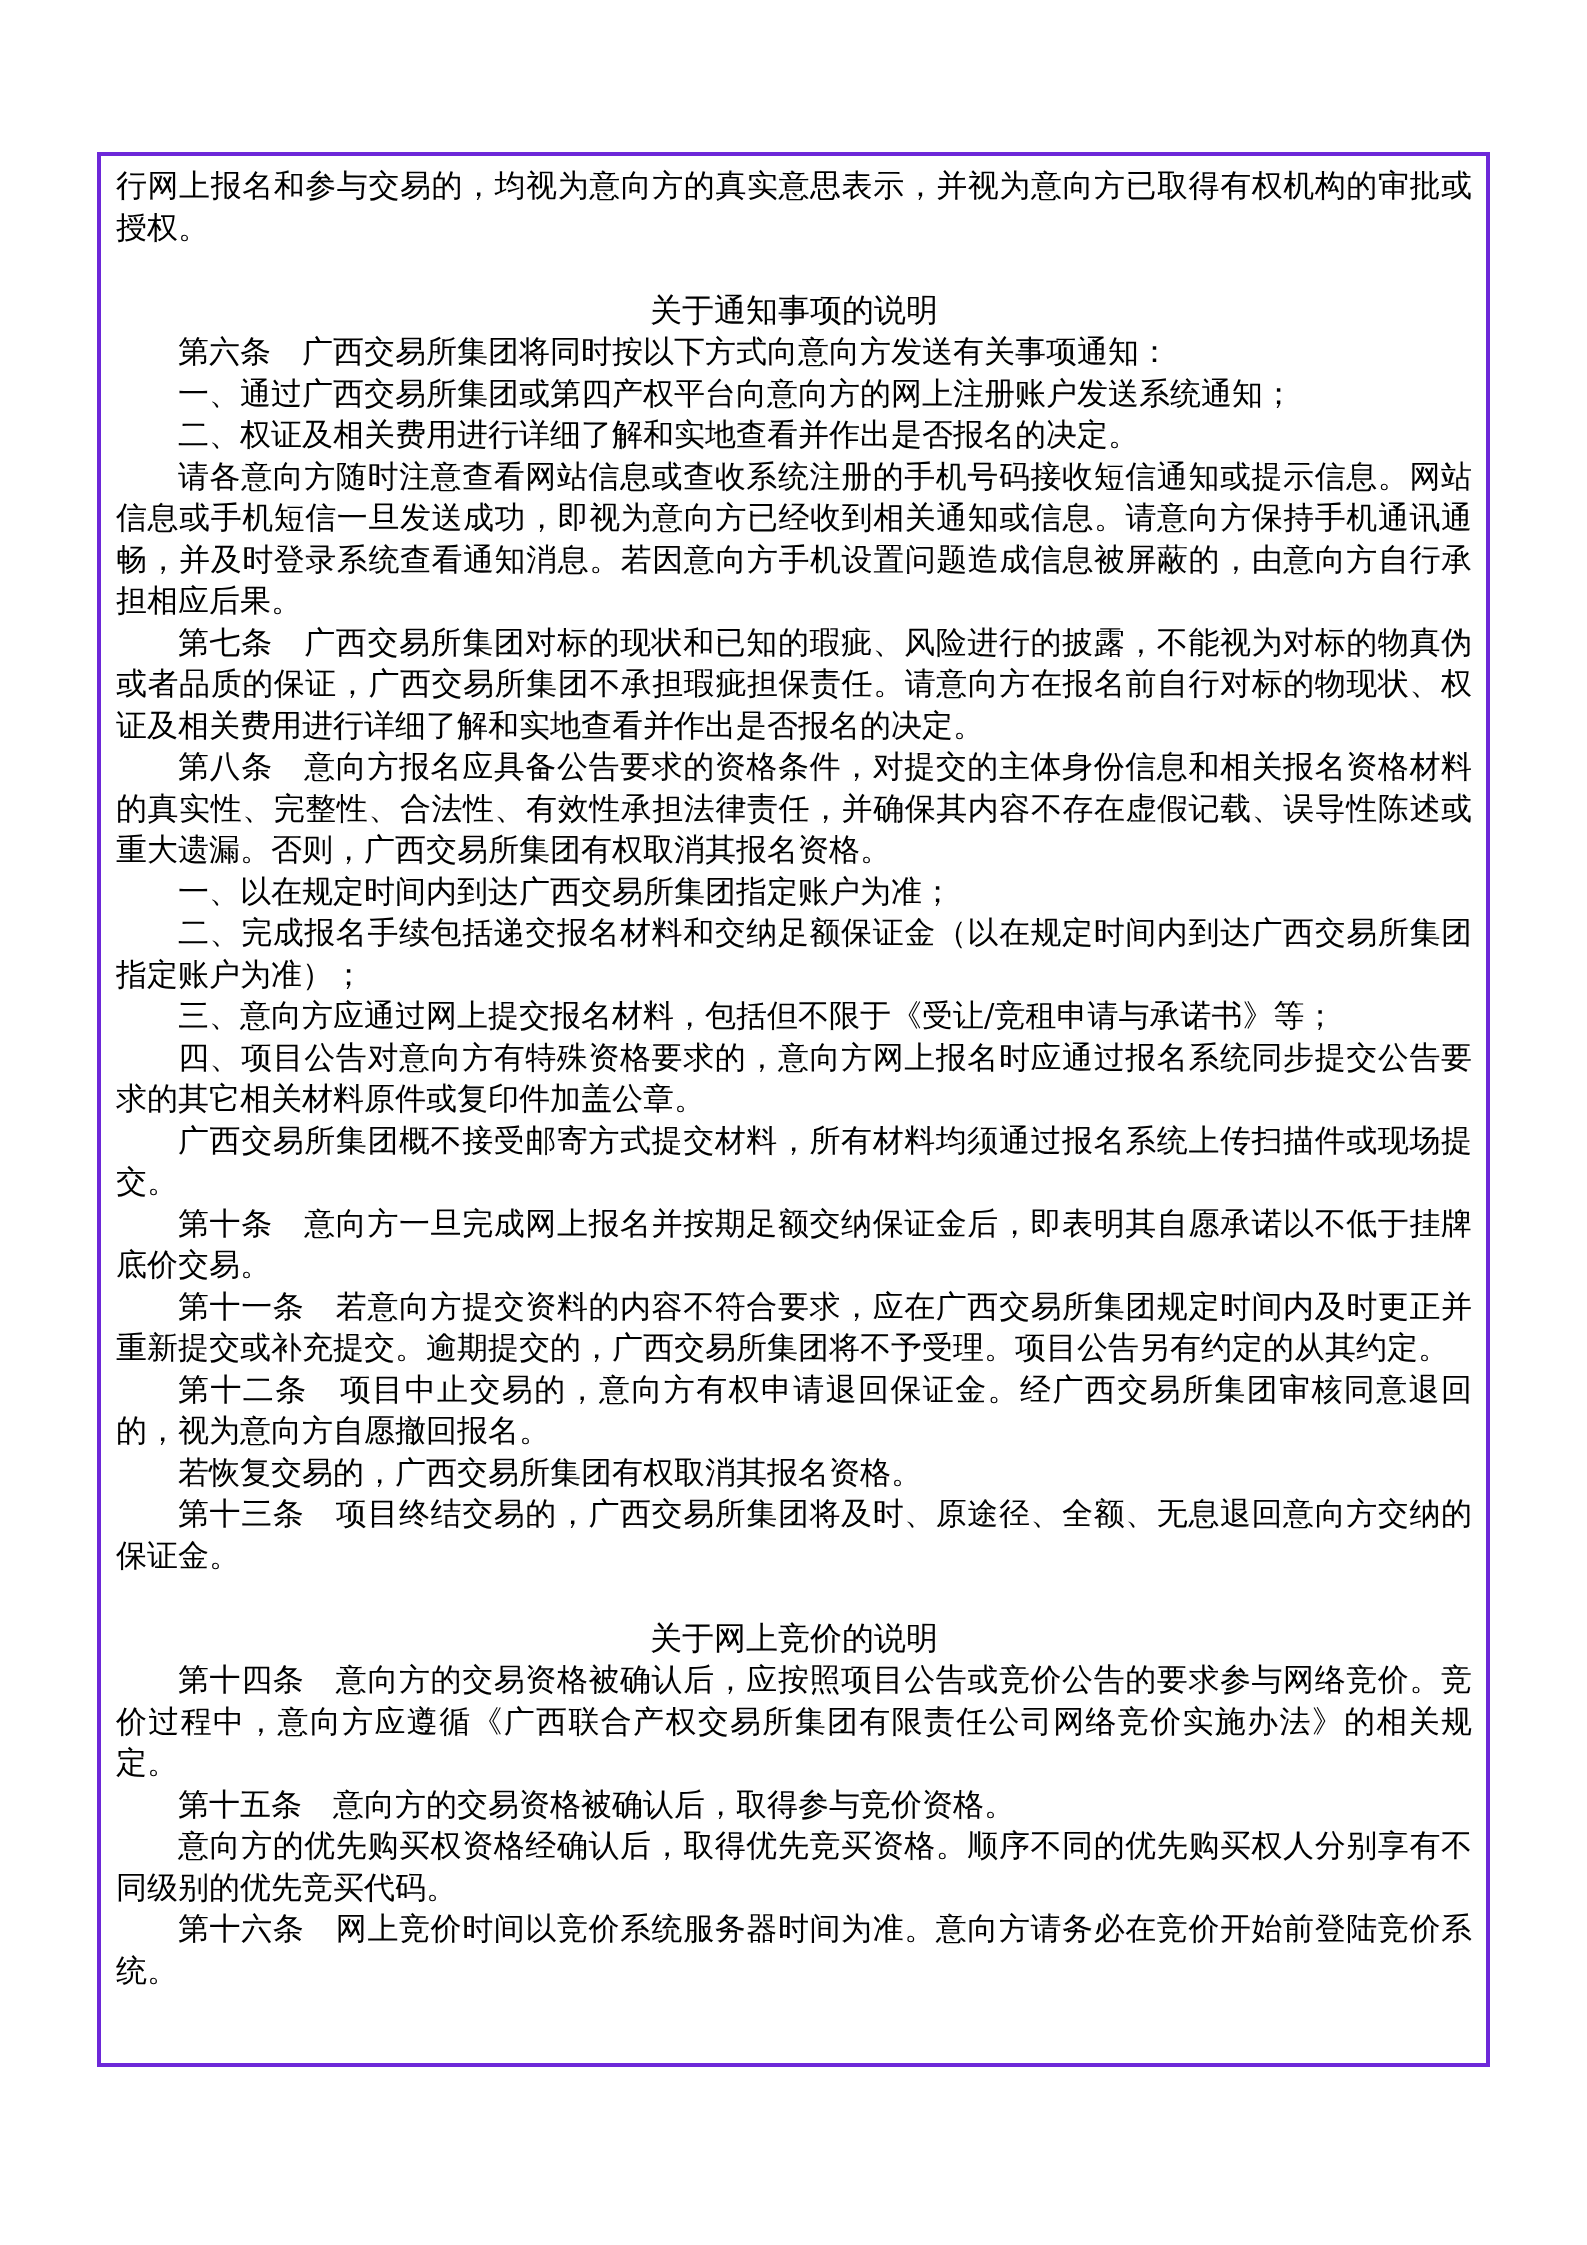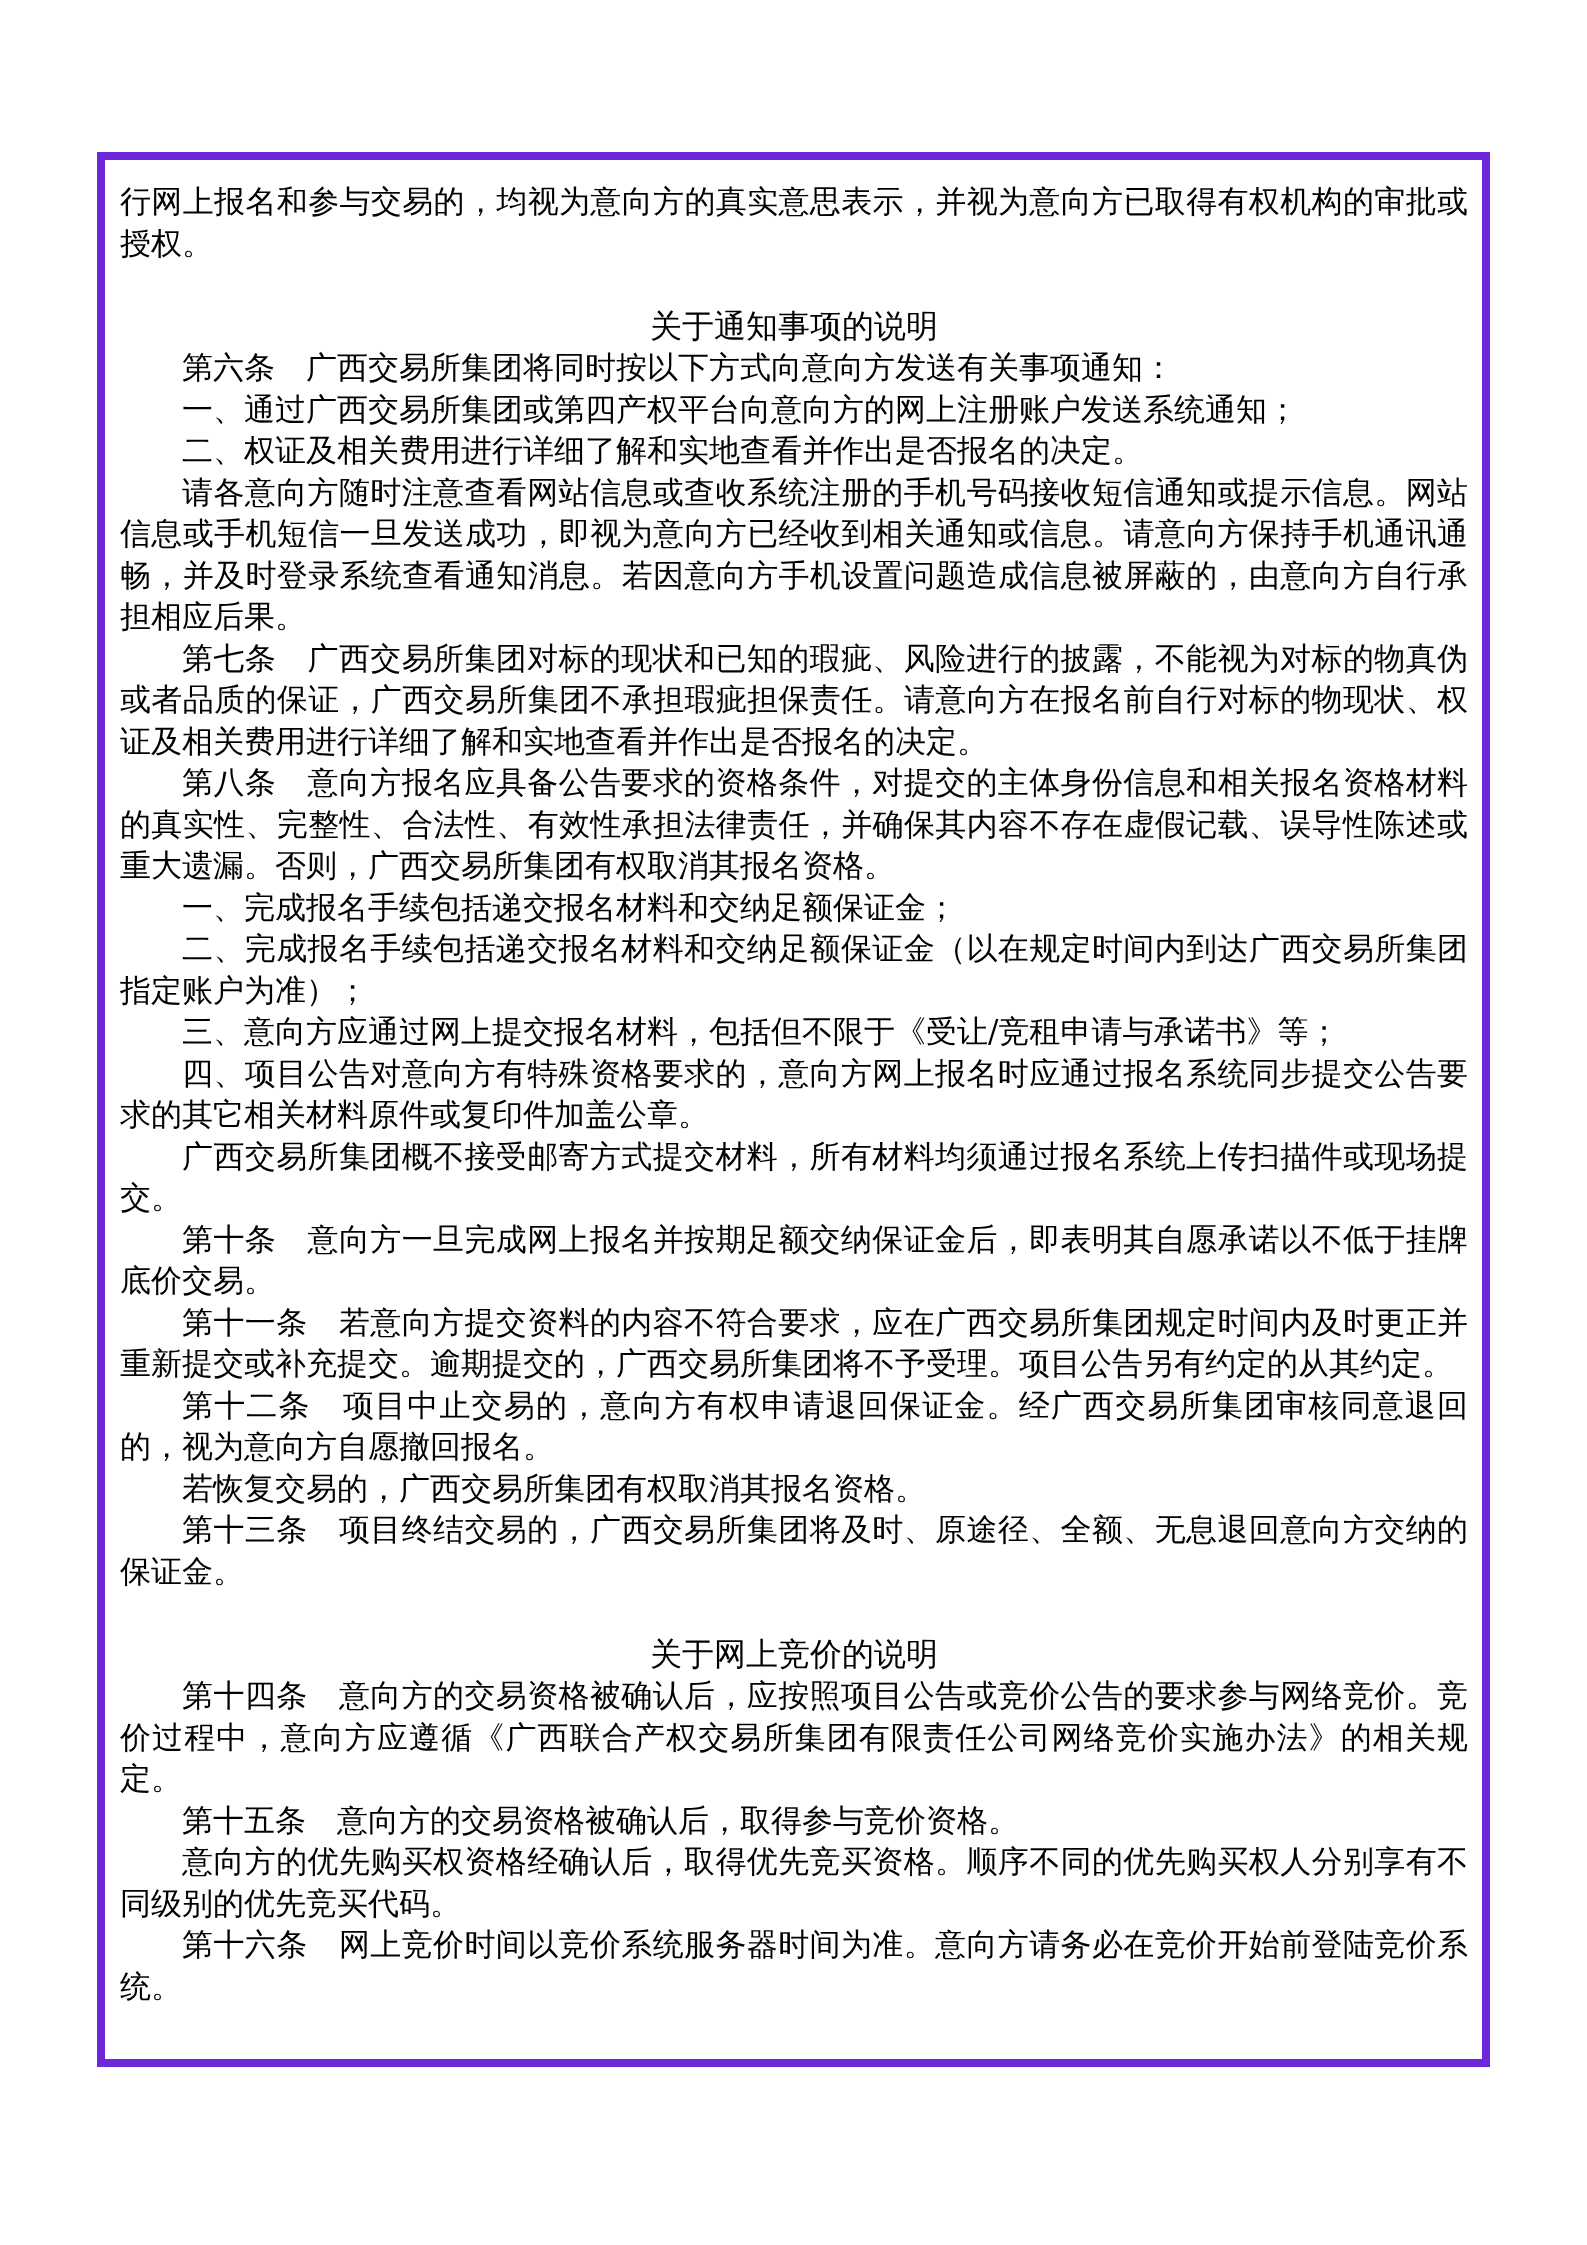--- a/index.html
+++ b/index.html
@@ -15,23 +15,23 @@
     color: #000000;
     font-family: "DejaVu Serif", "Liberation Serif", serif;
     overflow: hidden;
   }
   .doc-cell {
     position: absolute;
     left: 97px;
     top: 152px;
     width: 1393px;
     height: 1915px;
-    border: 8px solid #6d28d9;
+    border: 4px solid #6d28d9;
     box-sizing: border-box;
-    padding: 21px 14px 0 15px;
+    padding: 9px 14px 0 15px;
     overflow: hidden;
   }
   .doc-body {
     width: 100%;
   }
   .para {
     font-size: 31px;
     line-height: 41.5px;
     text-align: justify;
     margin: 0;
@@ -55,21 +55,21 @@
   <div class="doc-cell">
     <div class="doc-body">
         <div class="para">行网上报名和参与交易的，均视为意向方的真实意思表示，并视为意向方已取得有权机构的审批或授权。</div>
         <div class="heading">关于通知事项的说明</div>
         <div class="para indent">第六条　广西交易所集团将同时按以下方式向意向方发送有关事项通知：</div>
         <div class="para indent">一、通过广西交易所集团或第四产权平台向意向方的网上注册账户发送系统通知；</div>
         <div class="para indent">二、权证及相关费用进行详细了解和实地查看并作出是否报名的决定。</div>
         <div class="para indent">请各意向方随时注意查看网站信息或查收系统注册的手机号码接收短信通知或提示信息。网站信息或手机短信一旦发送成功，即视为意向方已经收到相关通知或信息。请意向方保持手机通讯通畅，并及时登录系统查看通知消息。若因意向方手机设置问题造成信息被屏蔽的，由意向方自行承担相应后果。</div>
         <div class="para indent">第七条　广西交易所集团对标的现状和已知的瑕疵、风险进行的披露，不能视为对标的物真伪或者品质的保证，广西交易所集团不承担瑕疵担保责任。请意向方在报名前自行对标的物现状、权证及相关费用进行详细了解和实地查看并作出是否报名的决定。</div>
         <div class="para indent">第八条　意向方报名应具备公告要求的资格条件，对提交的主体身份信息和相关报名资格材料的真实性、完整性、合法性、有效性承担法律责任，并确保其内容不存在虚假记载、误导性陈述或重大遗漏。否则，广西交易所集团有权取消其报名资格。</div>
-        <div class="para indent">一、完成报名手续包括递交报名材料和交纳足额保证金；</div>
+        <div class="para indent">一、以在规定时间内到达广西交易所集团指定账户为准；</div>
         <div class="para indent">二、完成报名手续包括递交报名材料和交纳足额保证金（以在规定时间内到达广西交易所集团指定账户为准）；</div>
         <div class="para indent">三、意向方应通过网上提交报名材料，包括但不限于《受让/竞租申请与承诺书》等；</div>
         <div class="para indent">四、项目公告对意向方有特殊资格要求的，意向方网上报名时应通过报名系统同步提交公告要求的其它相关材料原件或复印件加盖公章。</div>
         <div class="para indent">广西交易所集团概不接受邮寄方式提交材料，所有材料均须通过报名系统上传扫描件或现场提交。</div>
         <div class="para indent">第十条　意向方一旦完成网上报名并按期足额交纳保证金后，即表明其自愿承诺以不低于挂牌底价交易。</div>
         <div class="para indent">第十一条　若意向方提交资料的内容不符合要求，应在广西交易所集团规定时间内及时更正并重新提交或补充提交。逾期提交的，广西交易所集团将不予受理。项目公告另有约定的从其约定。</div>
         <div class="para indent">第十二条　项目中止交易的，意向方有权申请退回保证金。经广西交易所集团审核同意退回的，视为意向方自愿撤回报名。</div>
         <div class="para indent">若恢复交易的，广西交易所集团有权取消其报名资格。</div>
         <div class="para indent">第十三条　项目终结交易的，广西交易所集团将及时、原途径、全额、无息退回意向方交纳的保证金。</div>
         <div class="heading">关于网上竞价的说明</div>

